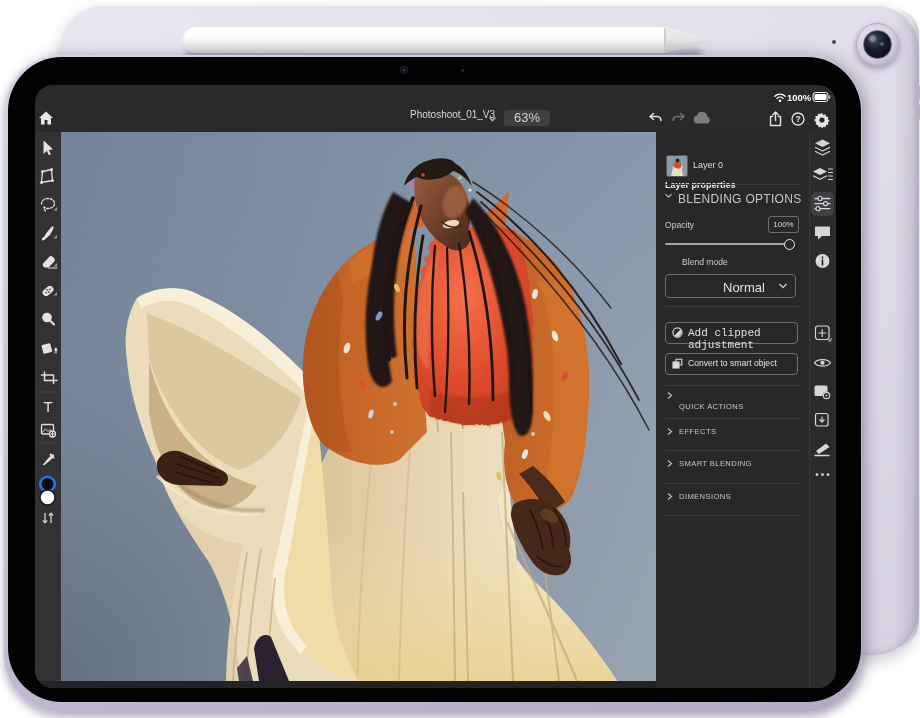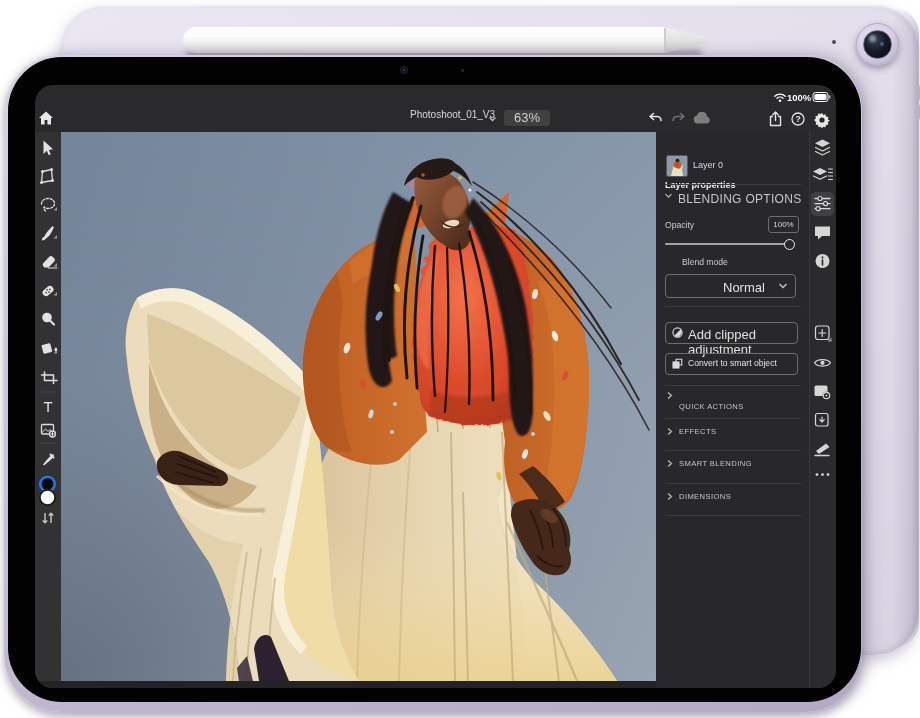--- a/index.html
+++ b/index.html
@@ -391,21 +391,21 @@
   <div class="abs" style="left:644px;top:195px;width:70px;height:12px;font-size:13px;color:#e3e3e3;margin-left:44px;">Normal</div>
   <svg class="abs" style="left:743px;top:197px;" width="10" height="8" viewBox="0 0 10 8">
       <path d="M1.5 2 L5 5.5 L8.5 2" fill="none" stroke="#c9c9c9" stroke-width="1.3"></path>
     </svg>
   <div class="abs" style="left:630px;top:221px;width:136px;height:1px;background:#3c3c40;"></div>
   <div class="abs" style="left:630px;top:237px;width:131px;height:20px;border:1px solid #6e6e72;border-radius:4px;"></div>
   <svg class="abs" style="left:637px;top:241.5px;" width="11" height="11" viewBox="0 0 11 11">
       <circle cx="5.5" cy="5.5" r="4.6" fill="none" stroke="#dcdcdc" stroke-width="1.1"></circle>
       <path d="M2.3 8.7 A4.6 4.6 0 0 0 8.7 2.3 Z" fill="#dcdcdc"></path>
     </svg>
-  <div class="abs" style="left:653px;top:242px;width:110px;height:12px;font-size:13px;color:#e0e0e0;">Add clipped adjustment</div>
+  <div class="abs" style="left:653px;top:242px;width:110px;height:12px;font-size:11px;color:#e0e0e0;font-family:Liberation Mono, monospace;">Add clipped adjustment</div>
   <div class="abs" style="left:630px;top:268px;width:131px;height:20px;border:1px solid #6e6e72;border-radius:4px;"></div>
   <svg class="abs" style="left:637px;top:272.5px;" width="11" height="11" viewBox="0 0 11 11">
       <g fill="none" stroke="#dcdcdc" stroke-width="1.1">
         <rect x="1" y="4" width="6" height="6"></rect>
         <path d="M4 4 V1.2 H9.8 V7 H7"></path>
       </g>
       <rect x="1" y="4" width="6" height="6" fill="#dcdcdc"></rect>
     </svg>
   <div class="abs" style="left:653px;top:273px;width:110px;height:12px;font-size:8.6px;color:#e0e0e0;">Convert to smart object</div>
   <div class="abs" style="left:630px;top:300px;width:136px;height:1px;background:#3c3c40;"></div>

